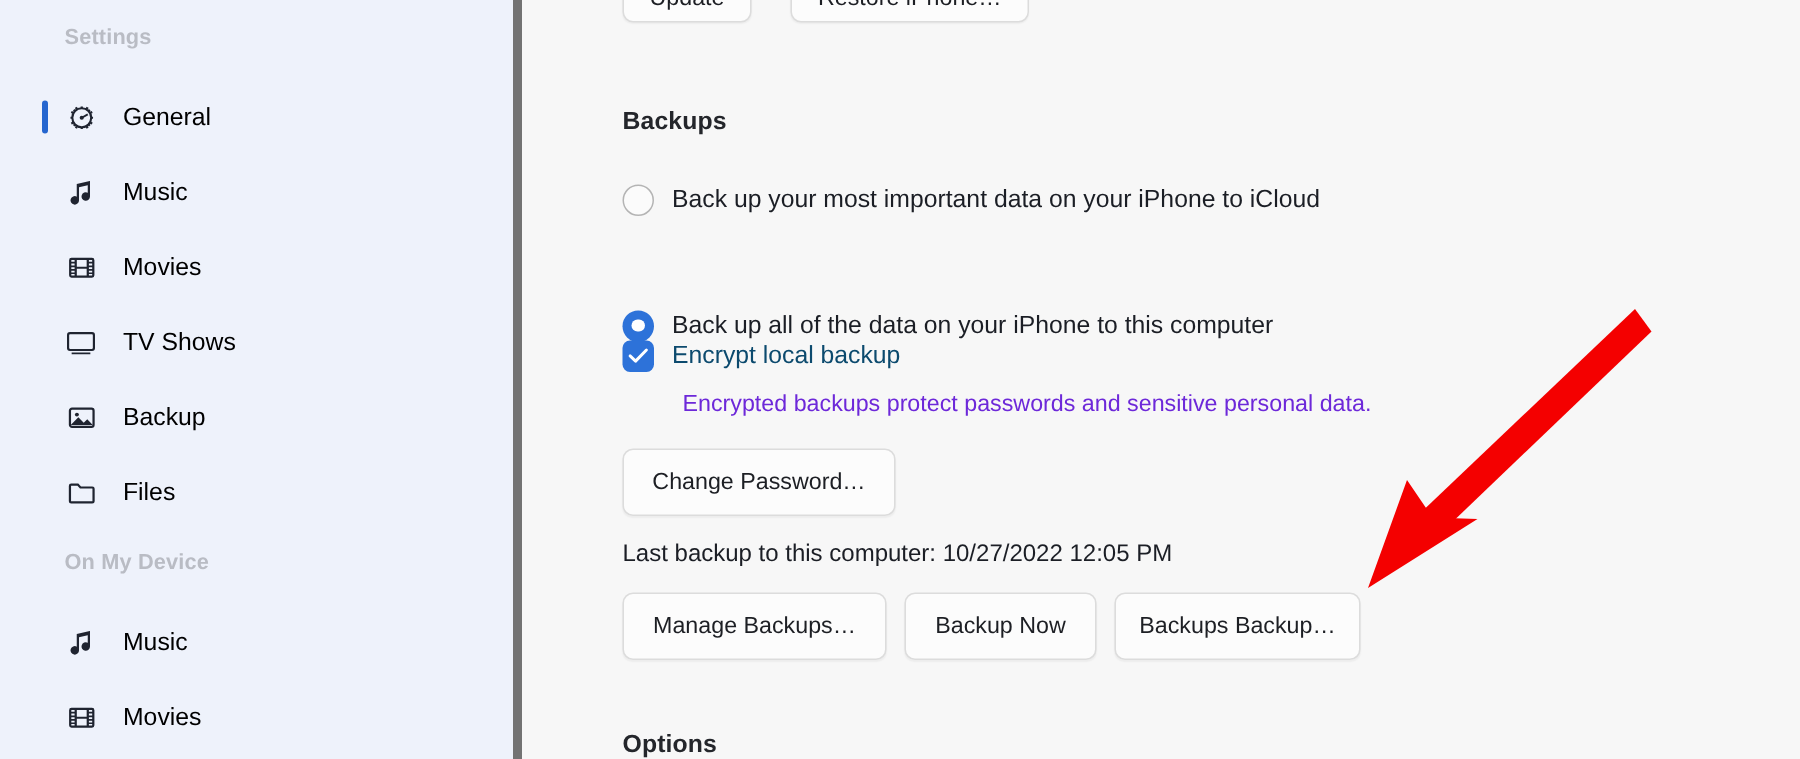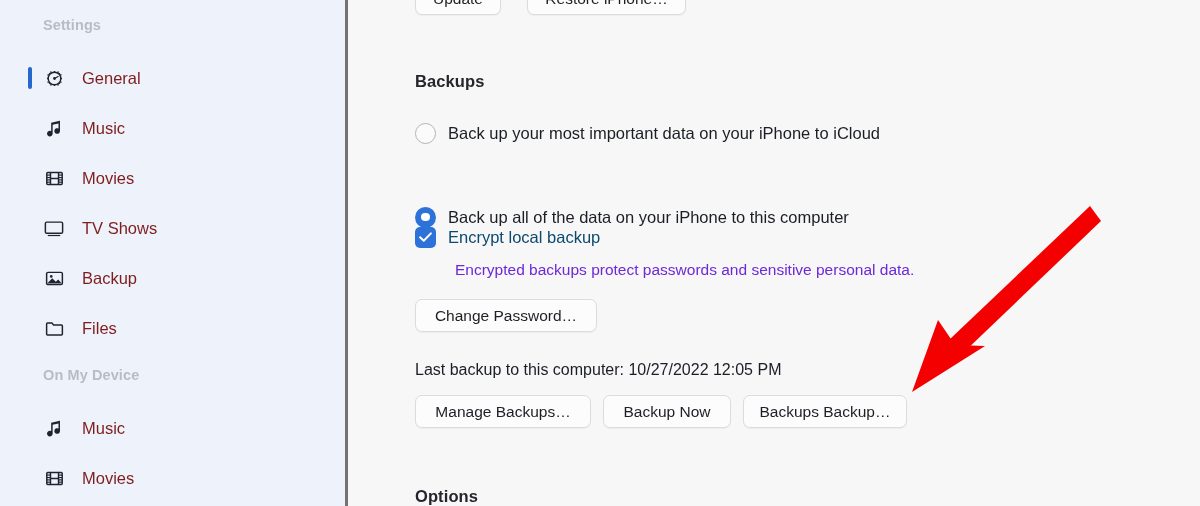--- a/index.html
+++ b/index.html
@@ -13,21 +13,21 @@
     position: relative;
     width: 1200px; height: 506px;
     display: flex;
   }
 
   
   #sidebar {
     width: 348px;
     height: 506px;
     background: #eef2fb;
-    border-right: 3px solid #737373;
+    border-right: 6px solid #737373;
     position: relative;
     flex: 0 0 348px;
     text-decoration: underline;
   }
   .sb-group-label {
     position: absolute;
     left: 43px;
     font-size: 14.5px;
     font-weight: 600;
     color: #b9bcc4;
@@ -54,21 +54,21 @@
     left: 43px;
     width: 22px; height: 22px;
     display: flex; align-items: center; justify-content: center;
     color: #1f2430;
   }
   .sb-icon svg { display: block; }
   .sb-label {
     position: absolute;
     left: 82px;
     font-size: 16.5px;
-    color: #7f1d1d;
+    color: #000000;
     white-space: nowrap;
   }
 
   
   #main {
     flex: 1 1 auto;
     position: relative;
     background: #f7f7f7;
     height: 506px;
     overflow: hidden;
@@ -83,21 +83,21 @@
   }
 
   .btn {
     position: absolute;
     background: #fcfcfc;
     border: 1px solid #dcdcdc;
     border-radius: 7px;
     font-family: "Liberation Sans", sans-serif;
     font-size: 15.5px;
     color: #1d1f24;
-    height: 33px;
+    height: 45px;
     padding: 0 14px;
     display: flex;
     align-items: center;
     justify-content: center;
     white-space: nowrap;
     box-shadow: 0 1px 1px rgba(0,0,0,0.045);
     cursor: default;
   }
   .btn.cut-top {
     height: 33px;

